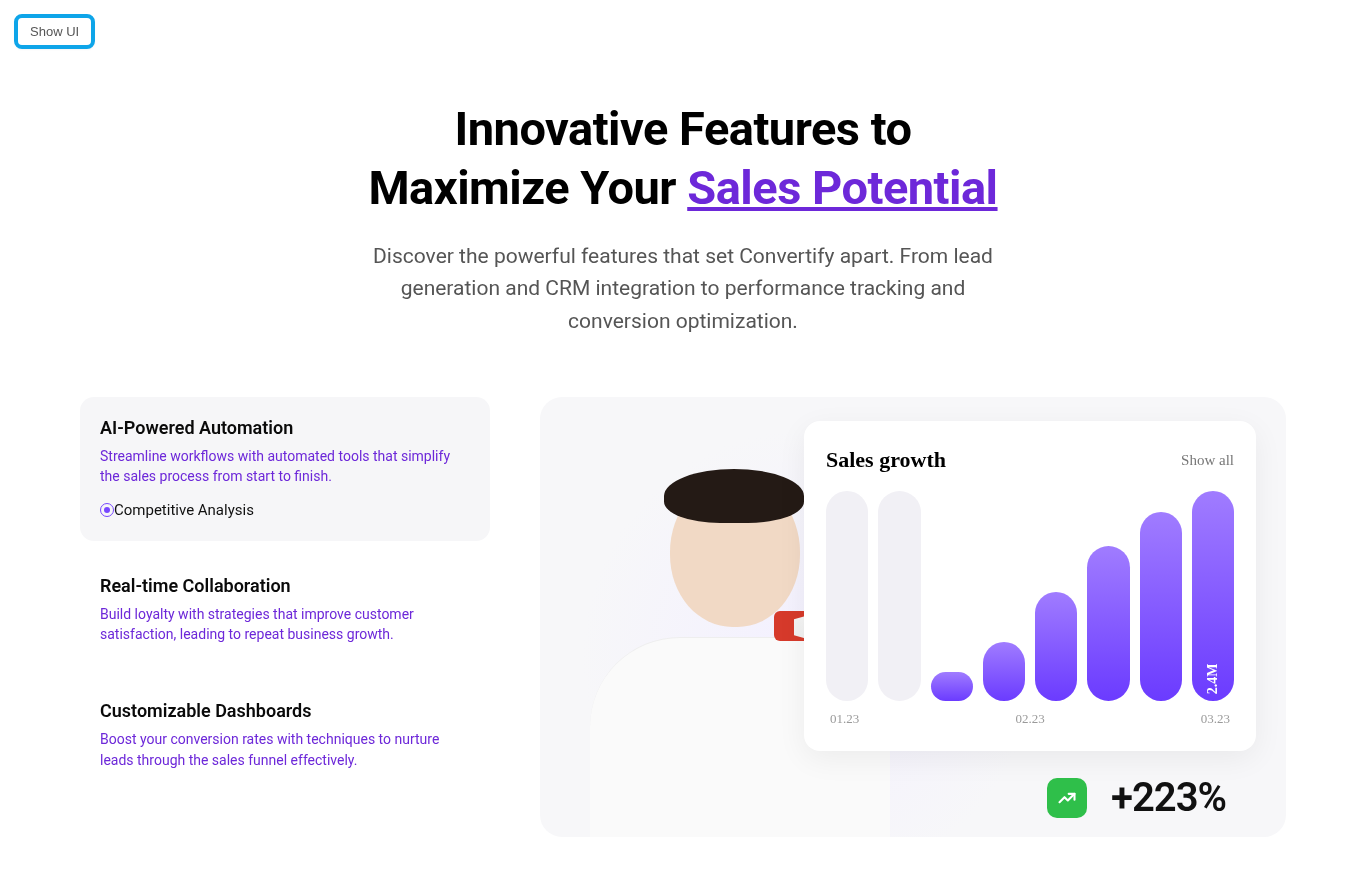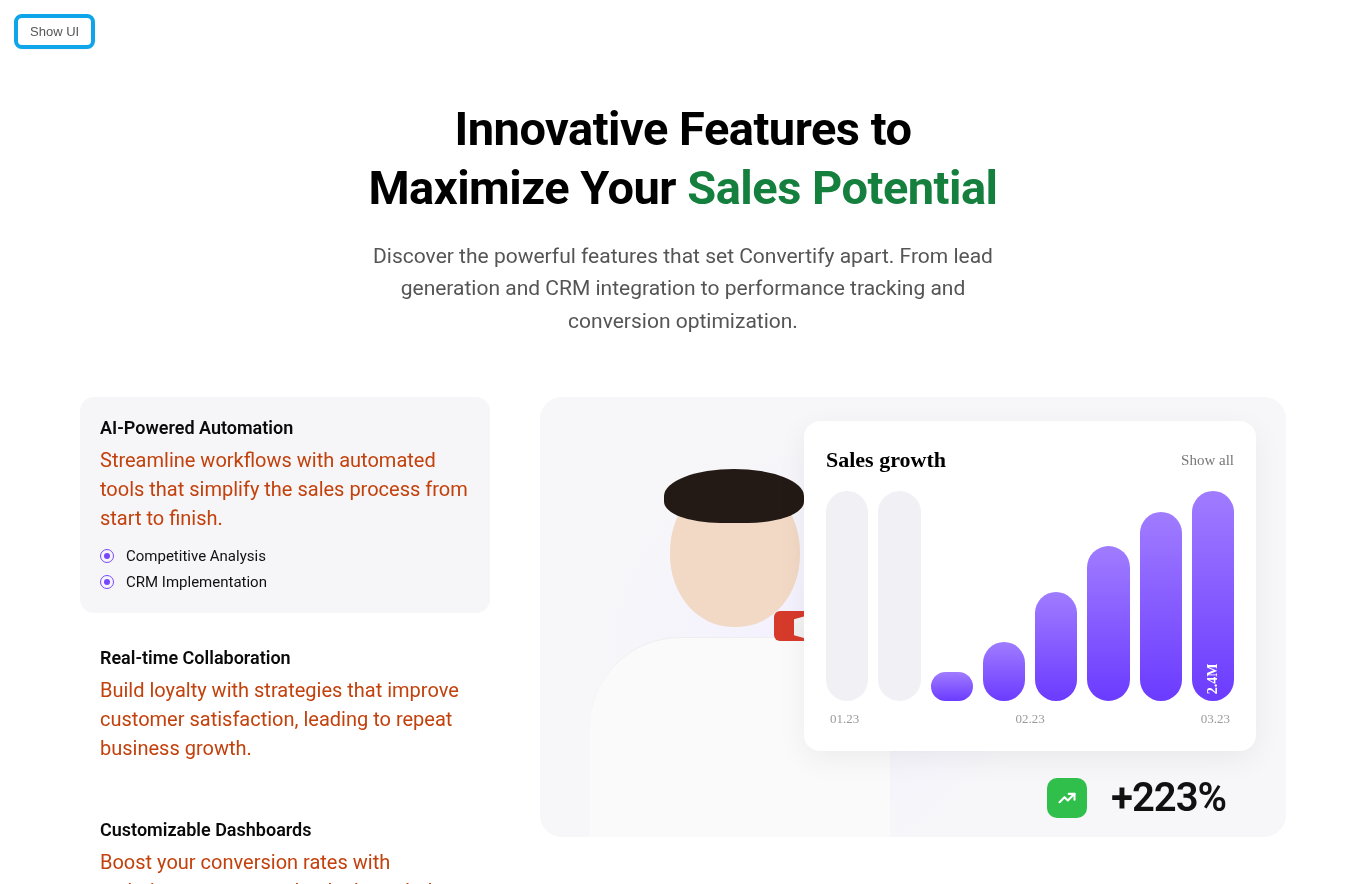--- a/index.html
+++ b/index.html
@@ -29,21 +29,21 @@
     text-align: center;
     padding-top: 100px;
   }
   .hero h1 {
     font-size: 47px;
     font-weight: 700;
     letter-spacing: -0.5px;
     line-height: 1.25;
     color: #000;
   }
-  .hero h1 .accent { color: #15803d; }
+  .hero h1 .accent { color: #6d28d9; text-decoration: underline; }
   .hero p {
     margin-top: 22px;
     font-size: 21px;
     line-height: 1.55;
     color: #555;
     max-width: 640px;
     margin-left: auto;
     margin-right: auto;
   }
 
@@ -64,29 +64,28 @@
     cursor: pointer;
   }
   .feature-card.active { background: #f6f6f8; }
   .feature-card h3 {
     font-size: 18px;
     font-weight: 600;
     color: #0a0a0a;
     margin-bottom: 8px;
   }
   .feature-card p {
-    font-size: 20px;
+    font-size: 14px;
     line-height: 1.45;
-    color: #c2410c;
+    color: #6d28d9;
   }
   .bullets { margin-top: 14px; display: flex; flex-direction: column; gap: 8px; }
   .bullet {
     display: flex;
     align-items: center;
-    gap: 12px;
     font-size: 15px;
     color: #111;
   }
   .bullet .dot {
     width: 14px; height: 14px;
     border-radius: 50%;
     border: 1.5px solid #7747FF;
     display: flex; align-items: center; justify-content: center;
     flex-shrink: 0;
   }
@@ -258,24 +257,20 @@
 
   <div class="features">
 
     <div class="feature-card active">
       <h3>AI-Powered Automation</h3>
       <p>Streamline workflows with automated tools that simplify the sales process from start to finish.</p>
       <div class="bullets">
         <div class="bullet">
           <span class="dot"></span>
           <span>Competitive Analysis</span>
-        </div>
-        <div class="bullet">
-          <span class="dot"></span>
-          <span>CRM Implementation</span>
         </div>
       </div>
     </div>
 
     <div class="feature-card">
       <h3>Real-time Collaboration</h3>
       <p>Build loyalty with strategies that improve customer satisfaction, leading to repeat business growth.</p>
     </div>
 
     <div class="feature-card">

